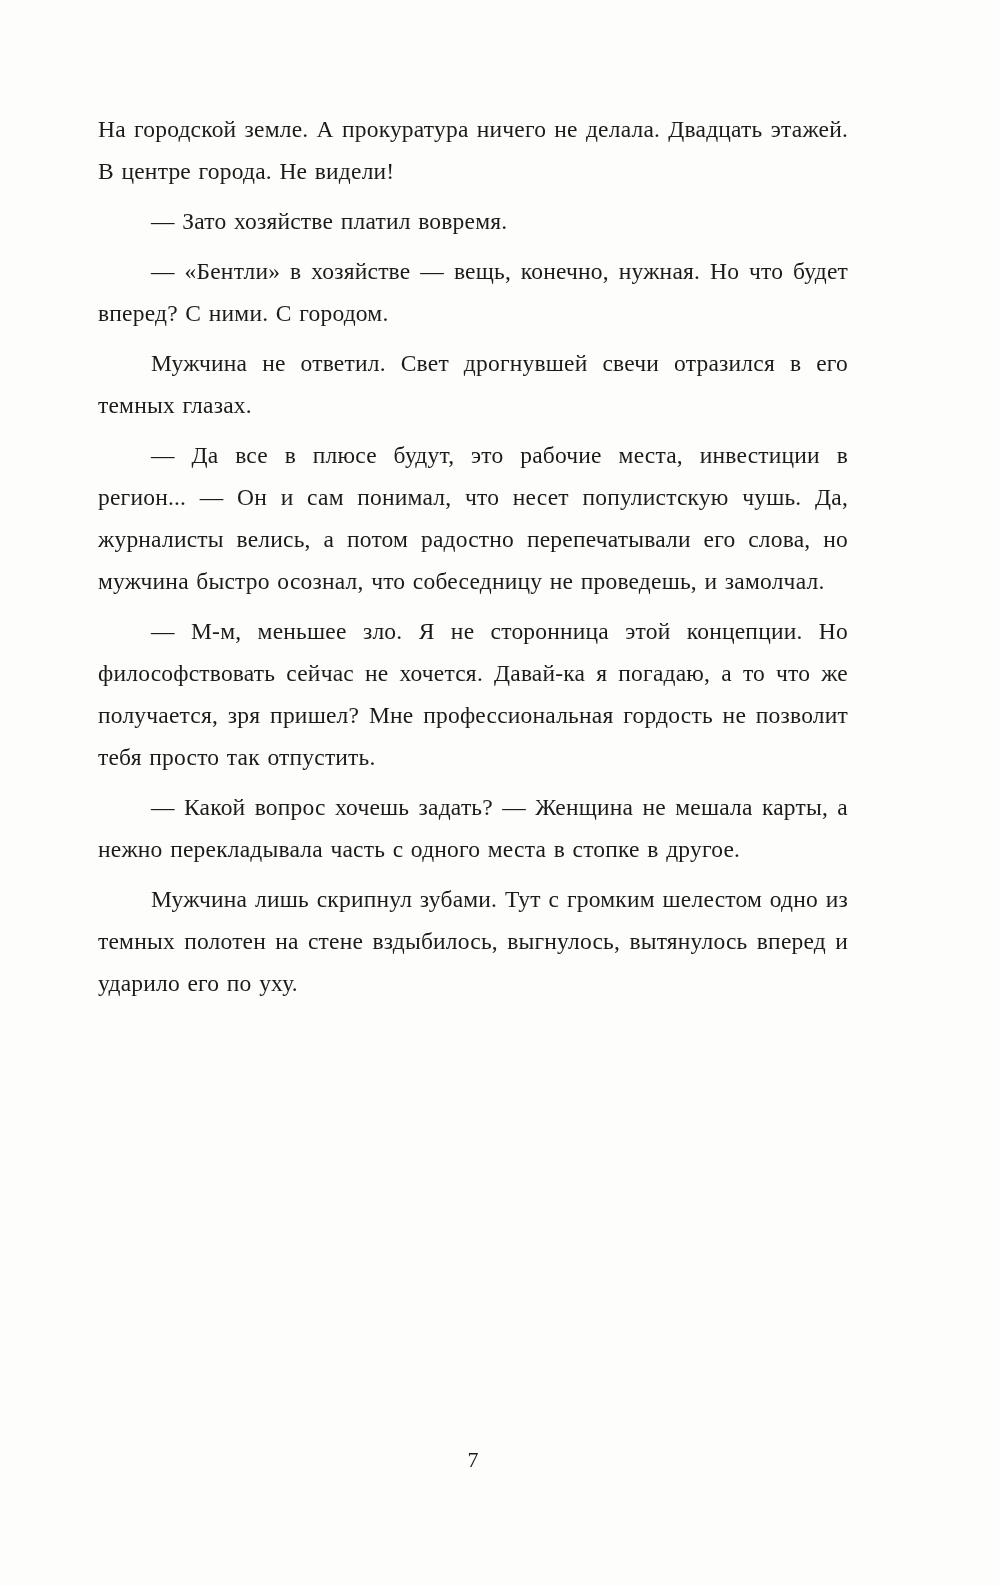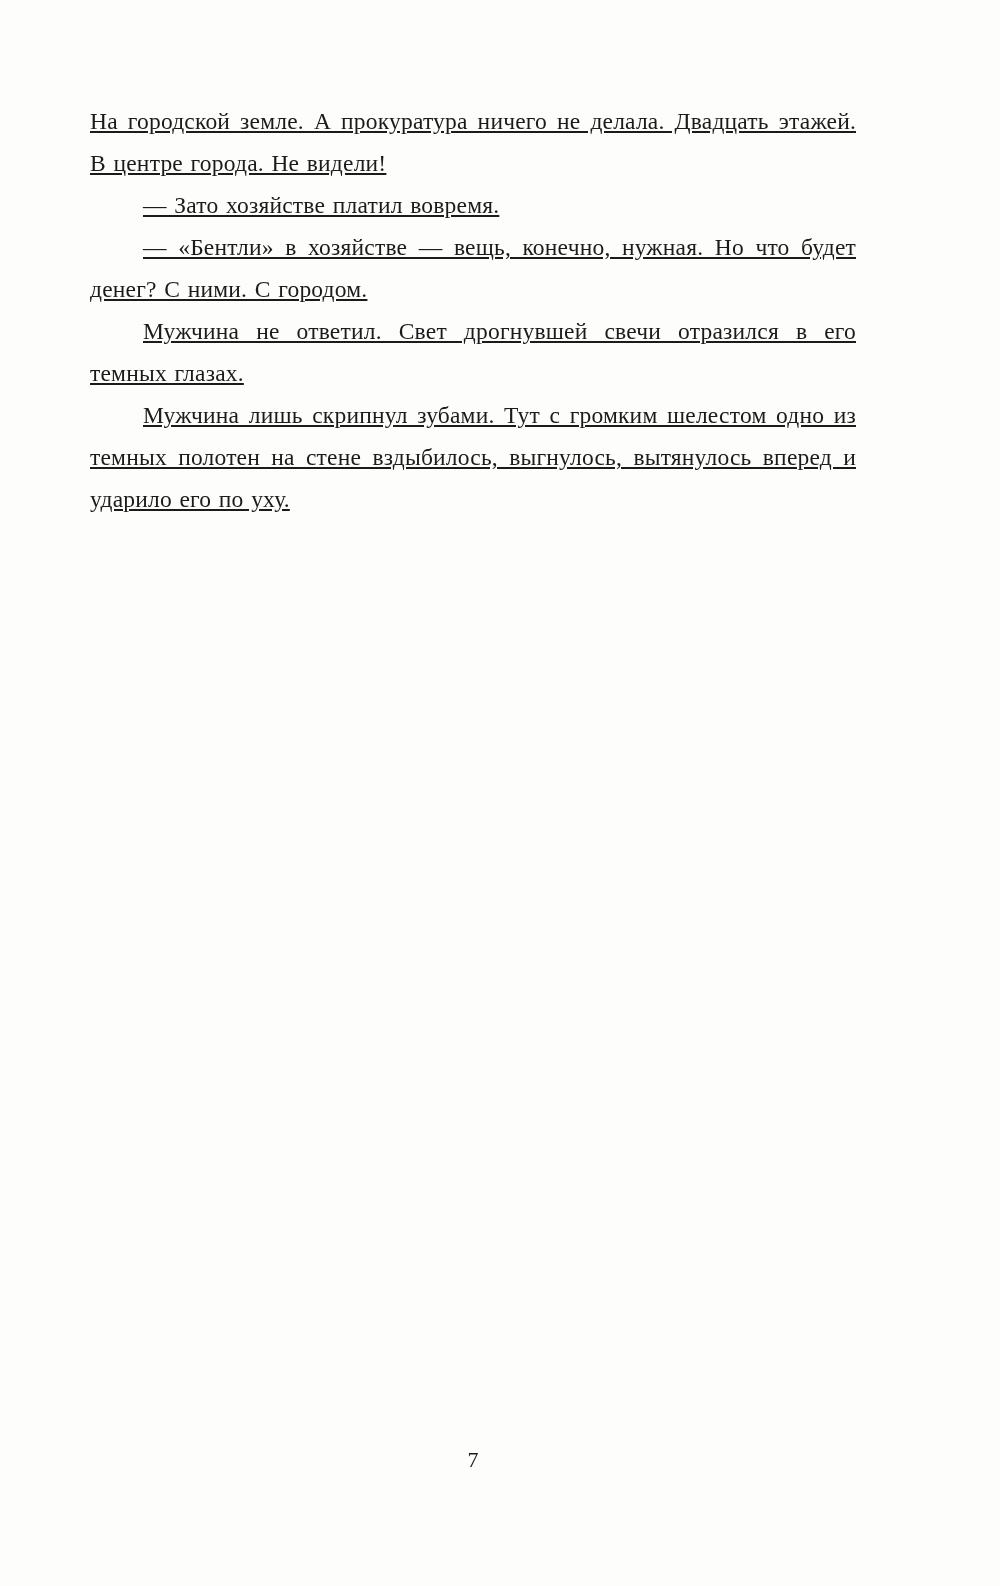--- a/index.html
+++ b/index.html
@@ -18,28 +18,27 @@
     color: #1b1b1b;
     overflow: hidden;
   }
   .text-block {
     position: absolute;
     left: 90px;
     top: 100px;
     width: 766px;
   }
   .text-block p {
-    margin: 0;
+    margin: 8px;
     font-size: 23.5px;
     line-height: 42px;
     text-align: justify;
     text-indent: 53px;
     letter-spacing: 0.2px;
     word-spacing: 1.5px;
-    text-decoration: underline;
   }
   .text-block p.no-indent {
     text-indent: 0;
   }
   .page-number {
     position: absolute;
     left: 90px;
     width: 766px;
     top: 1446px;
     text-align: center;
@@ -48,18 +47,21 @@
     color: #1b1b1b;
   }
 </style>
 </head>
 <body>
 
 <div class="page">
   <div class="text-block">
     <p class="no-indent">На городской земле. А прокуратура ничего не делала. Двадцать этажей. В центре города. Не видели!</p>
     <p>— Зато хозяйстве платил вовремя.</p>
-    <p>— «Бентли» в хозяйстве — вещь, конечно, нужная. Но что будет денег? С ними. С городом.</p>
+    <p>— «Бентли» в хозяйстве — вещь, конечно, нужная. Но что будет вперед? С ними. С городом.</p>
     <p>Мужчина не ответил. Свет дрогнувшей свечи отразился в его темных глазах.</p>
+    <p>— Да все в плюсе будут, это рабочие места, инвестиции в регион... — Он и сам понимал, что несет популистскую чушь. Да, журналисты велись, а потом радостно перепечатывали его слова, но мужчина быстро осознал, что собеседницу не проведешь, и замолчал.</p>
+    <p>— М-м, меньшее зло. Я не сторонница этой концепции. Но философствовать сейчас не хочется. Давай-ка я погадаю, а то что же получается, зря пришел? Мне профессиональная гордость не позволит тебя просто так отпустить.</p>
+    <p>— Какой вопрос хочешь задать? — Женщина не мешала карты, а нежно перекладывала часть с одного места в стопке в другое.</p>
     <p>Мужчина лишь скрипнул зубами. Тут с громким шелестом одно из темных полотен на стене вздыбилось, выгнулось, вытянулось вперед и ударило его по уху.</p>
   </div>
   <div class="page-number">7</div>
 </div>
 
 </body></html>

